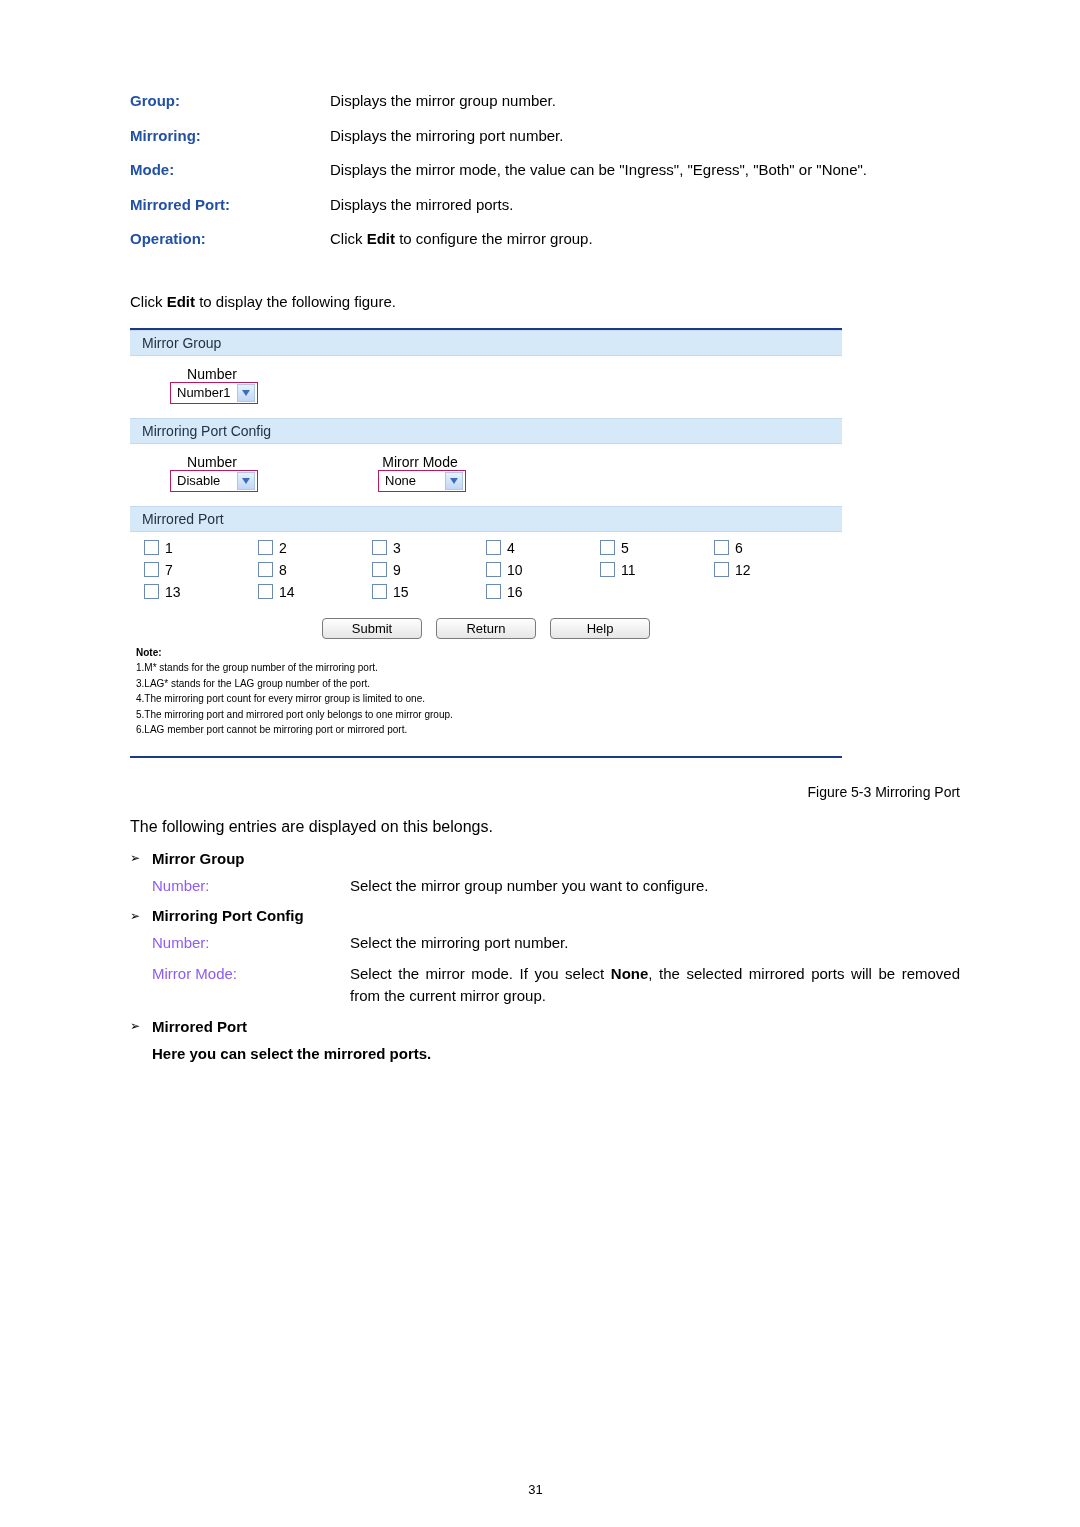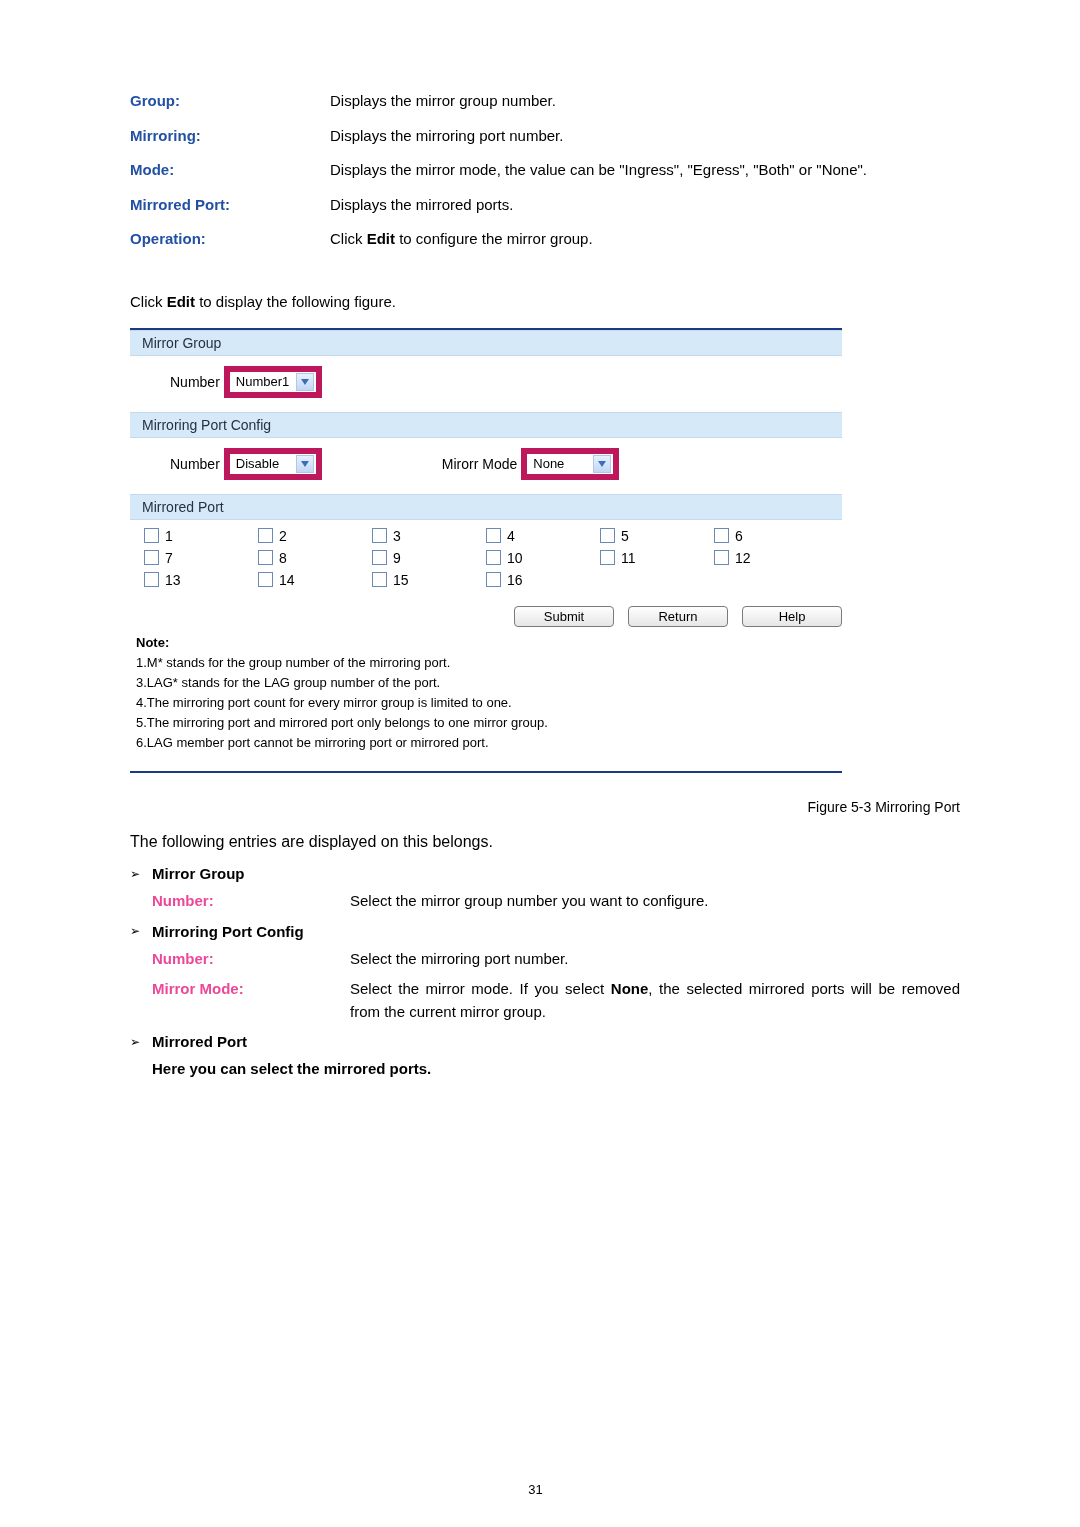--- a/index.html
+++ b/index.html
@@ -61,26 +61,27 @@
     font-size: 14px;
   }
   .form-row {
     display: flex;
     align-items: center;
     gap: 30px;
   }
   .form-field {
     display: flex;
     align-items: center;
+    flex-direction: column;
   }
   .form-field .lbl { margin-right: 4px; }
   .select-box {
     display: inline-flex;
     align-items: center;
-    border: 6px solid #be185d;
+    border: 1px solid #be185d;
     background: #fff;
     height: 20px;
     font-size: 13px;
     padding: 0 2px 0 6px;
     min-width: 60px;
     justify-content: space-between;
   }
   .select-box.med { min-width: 78px; }
   .select-arrow {
     width: 16px; height: 16px;
@@ -106,37 +107,37 @@
   }
   .chk {
     width: 13px; height: 13px;
     border: 1px solid #6a89b3;
     margin-right: 6px;
     display: inline-block;
     background: #fff;
   }
   .btn-row {
     display: flex;
-    justify-content: flex-end;
+    justify-content: center;
     gap: 14px;
     margin-top: 8px;
   }
   .btn {
     min-width: 70px;
     padding: 2px 14px;
     font-size: 13px;
     border: 1px solid #7a7a7a;
     border-radius: 4px;
     background: linear-gradient(#fefefe,#e6e6e6);
     text-align: center;
     display: inline-block;
   }
   .notes {
     padding: 6px 10px 0 6px;
-    font-size: 13px;
+    font-size: 10px;
     line-height: 1.55;
   }
   .notes .bold { font-weight: bold; }
   .fig-caption {
     text-align: right;
     font-size: 14px;
     margin: 26px 0 18px 0;
   }
   .intro-line {
     font-size: 16px;
@@ -158,22 +159,22 @@
     font-weight: bold;
   }
   .sub-def {
     display: flex;
     margin: 8px 0 8px 22px;
     line-height: 1.5;
   }
   .sub-def .def-label2 {
     width: 198px;
     flex: 0 0 198px;
-    font-weight: bold;
-    color: #ec4899;
+    font-weight: normal;
+    color: #8b5cf6;
   }
   .sub-def .def-val2 {
     flex: 1;
     text-align: justify;
   }
   .sub-def .def-val2 .bold { font-weight: bold; }
   .sub-note {
     margin: 10px 0 0 22px;
     font-weight: bold;
   }

